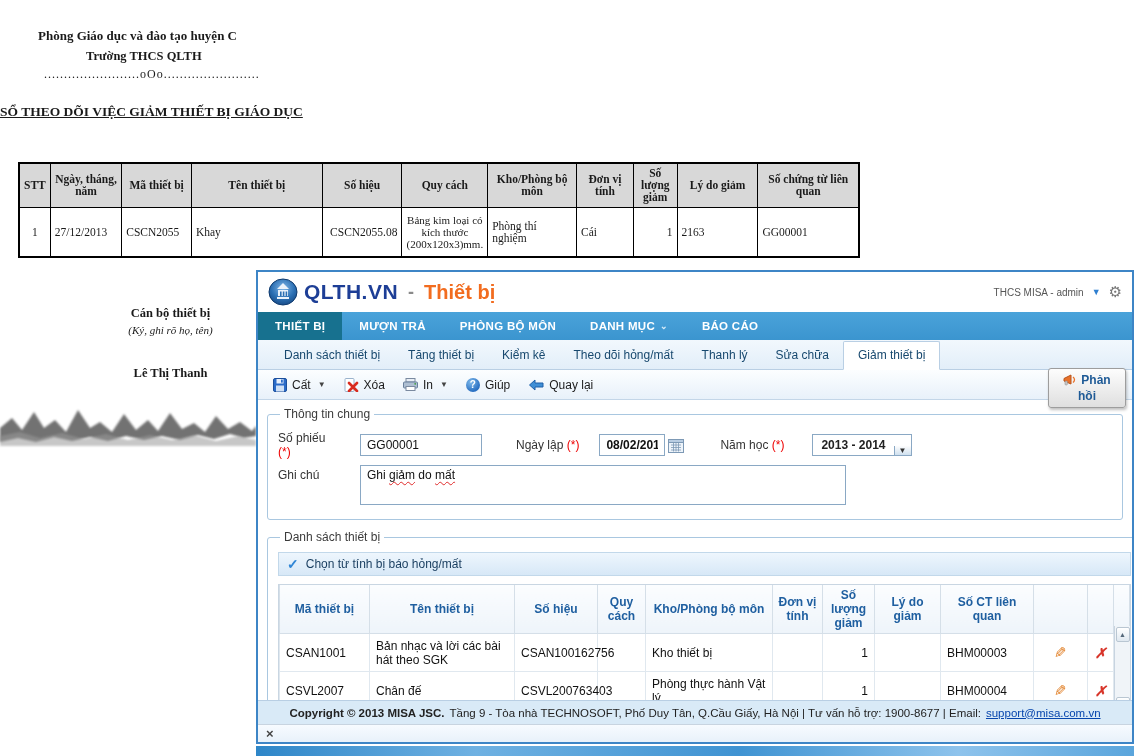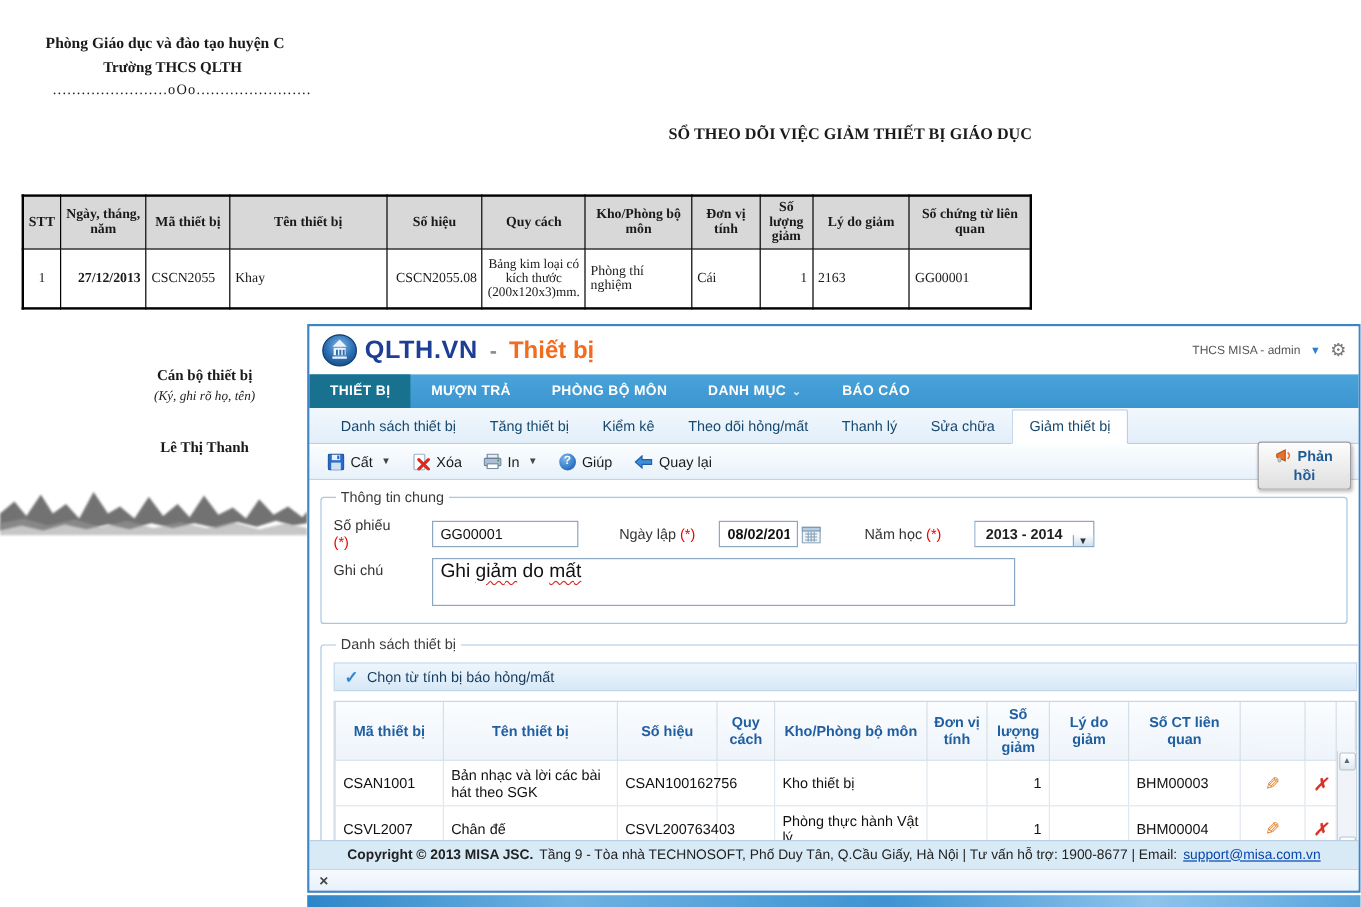--- a/index.html
+++ b/index.html
@@ -6,31 +6,31 @@
   body { background:#fff; }
   .canvas { position:relative; width:1134px; height:756px; background:#fff; overflow:hidden;
             font-family:"Liberation Sans", sans-serif; }
 
   
   .doc { position:absolute; left:0; top:0; width:880px; height:460px;
          font-family:"Liberation Serif", serif; color:#1a1a1a; }
   .doc-org1 { position:absolute; left:38px; top:28px; font-weight:bold; font-size:13px; }
   .doc-org2 { position:absolute; left:86px; top:49px; font-weight:bold; font-size:12.5px; }
   .doc-dots { position:absolute; left:44px; top:67px; font-size:12px; letter-spacing:1px; }
-  .doc-title { position:absolute; left:0; top:104px; width:860px; text-align:right;
-               font-weight:bold; font-size:13.5px; }
+  .doc-title { position:absolute; left:0; top:104px; width:860px; text-align:left;
+               font-weight:bold; font-size:13.5px;text-decoration:underline; }
   .doc-subtitle { position:absolute; left:0; top:128px; width:860px; text-align:center;
                   font-weight:bold; font-style:italic; font-size:12px; }
   table.doc-table { position:absolute; left:18px; top:162px; width:842px;
                     border-collapse:collapse; font-size:11.5px; }
   table.doc-table th, table.doc-table td { border:1px solid #000; padding:2px 4px; }
   table.doc-table th { background:#d8d8d8; font-weight:bold; height:44px; text-align:center; }
   table.doc-table td { height:50px; vertical-align:middle; }
   table.doc-table { border:2px solid #000; }
-  .dt-c0 { text-align:center; } .dt-c1 { text-align:right;font-weight:bold; }
+  .dt-c0 { text-align:center; } .dt-c1 { text-align:left; }
   .dt-c4 { text-align:right; } .dt-c5 { text-align:center; font-size:11px; }
   .dt-c8 { text-align:right; }
   .doc-sign { position:absolute; left:88px; top:306px; width:165px; text-align:center; }
   .sign-role { font-weight:bold; font-size:12.5px; }
   .sign-note { font-style:italic; font-size:11px; margin-top:3px; }
   .sign-name { font-weight:bold; font-size:12.5px; margin-top:30px; }
   .torn { position:absolute; left:0; top:398px; }
 
   
   .app { position:absolute; left:256px; top:270px; width:878px; height:474px;
@@ -69,21 +69,21 @@
                   padding-top:4px; cursor:pointer; z-index:5; box-shadow:1px 2px 3px rgba(0,0,0,.25); }
 
   .content { flex:1 1 auto; padding:7px 9px 0; background:#fff; overflow:hidden; }
   fieldset { border:1px solid #a9c7e0; border-radius:3px; padding:6px 10px 8px; margin-bottom:10px; }
   legend { font-size:12px; color:#3b3b3b; padding:0 4px; margin-left:2px; }
   .form-row { display:flex; align-items:center; margin:4px 0 6px; }
   .lbl { font-size:12px; color:#333; }
   .req { color:#e00; }
   .tb-input { border:1px solid #8aa8c4; height:22px; font-size:12px; padding:1px 6px;
               font-family:"Liberation Sans",sans-serif; color:#111; }
-  .notearea { border:1px solid #8aa8c4; width:486px; height:40px; font-size:16px; padding:2px 6px;
+  .notearea { border:1px solid #8aa8c4; width:486px; height:40px; font-size:12px; padding:2px 6px;
               color:#111; background:#fff; }
   .misspell { text-decoration:underline wavy #e02b2b 1px; text-underline-offset:2px; }
   .date-wrap { display:flex; align-items:center; gap:3px; }
   .select { display:flex; border:1px solid #8aa8c4; height:22px; cursor:pointer; }
   .select-val { padding:3px 8px; font-size:12px; background:#fff; min-width:62px; }
   .select-btn { width:17px; background:linear-gradient(#fdfdfd,#dcе9f5,#cfe0ef); background:linear-gradient(#fdfdfd,#cfe0ef);
                 border-left:1px solid #8aa8c4; display:flex; align-items:center; justify-content:center;
                 font-size:8px; color:#333; }
 
   .choose-bar { height:24px; background:linear-gradient(#eef6fd,#d7e8f7); border:1px solid #c2d8ea;

